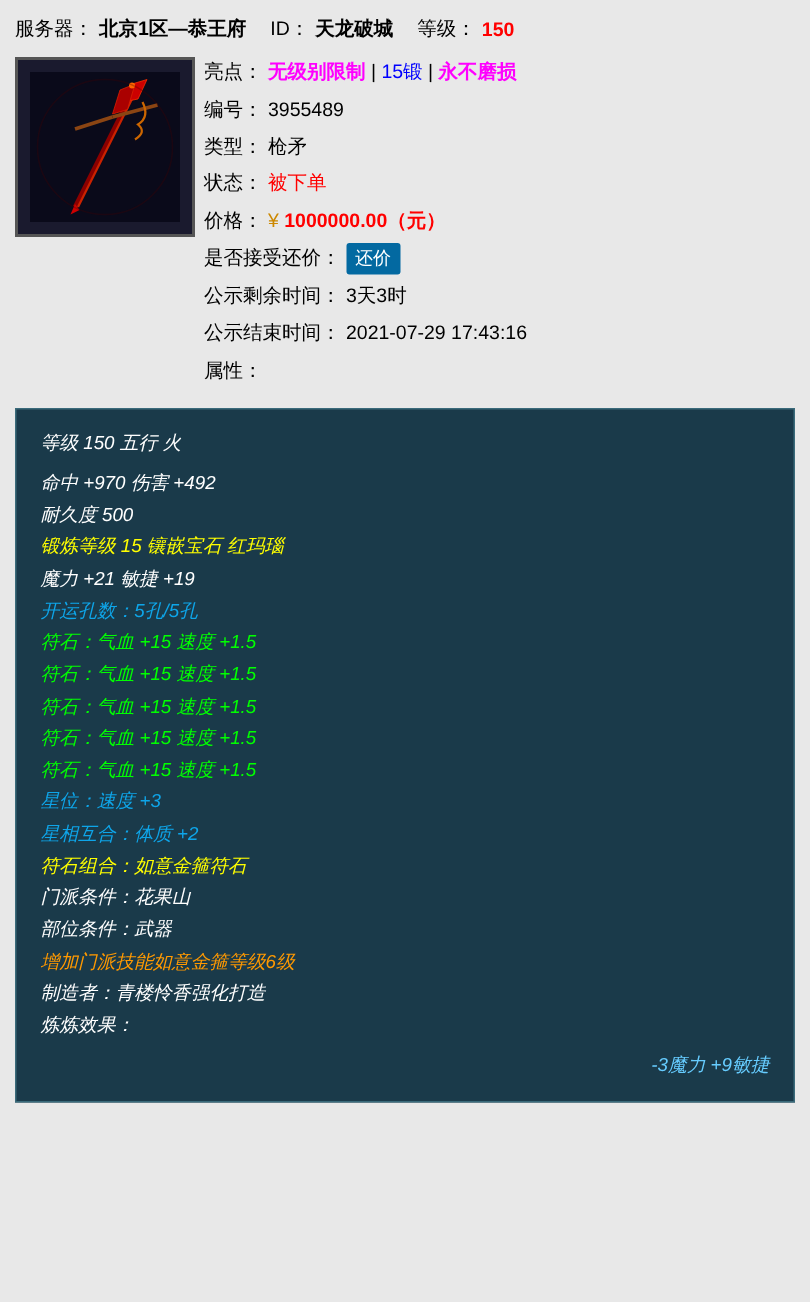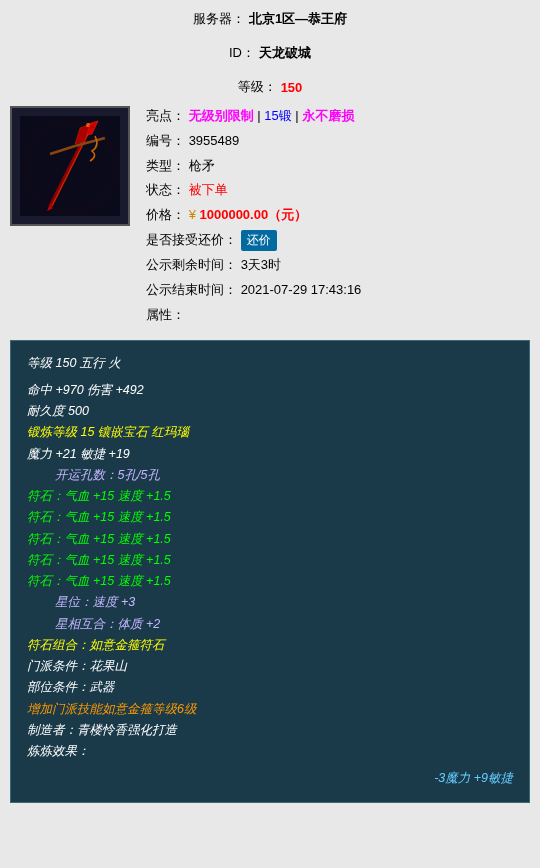--- a/index.html
+++ b/index.html
@@ -16,30 +16,29 @@
       background: #e8e8e8;
       padding: 10px;
     }
     .header-bar {
       display: flex;
       align-items: center;
       gap: 16px;
       margin-bottom: 10px;
       font-size: 13px;
       color: #000;
-      flex-direction: column;
     }
     .header-bar span { display: inline-flex; align-items: center; gap: 4px; }
     .header-label { color: #000; }
     .header-value { color: #000; font-weight: bold; }
     .level-value { color: #ff0000; font-weight: bold; }
 
     .main-content {
       display: flex;
-      gap: 16px;
+      gap: 6px;
       margin-bottom: 10px;
     }
     .item-image {
       width: 120px;
       height: 120px;
       background: #1a1a2e;
       border: 2px solid #555;
       flex-shrink: 0;
       display: flex;
       align-items: center;
@@ -84,21 +83,21 @@
       padding: 12px 16px;
       color: #00ff00;
       font-size: 12.5px;
       line-height: 1.7;
       margin-top: 6px;
       font-style: italic;
     }
     .attr-row { color: #00ff00; }
     .attr-row-white { color: #ffffff; }
     .attr-row-yellow { color: #ffff00; }
-    .attr-row-cyan { color: #c4b5fd; margin-left: 28px; }
+    .attr-row-cyan { color: #0ea5e9; }
     .attr-row-orange { color: #ff9900; }
     .attr-row-pink { color: #ff66ff; }
     .attr-row-lightblue { color: #66ccff; text-align: right; }
     .blank-row { height: 6px; }
   </style>
 </head>
 <body>
 
 <div class="page-container">
 

